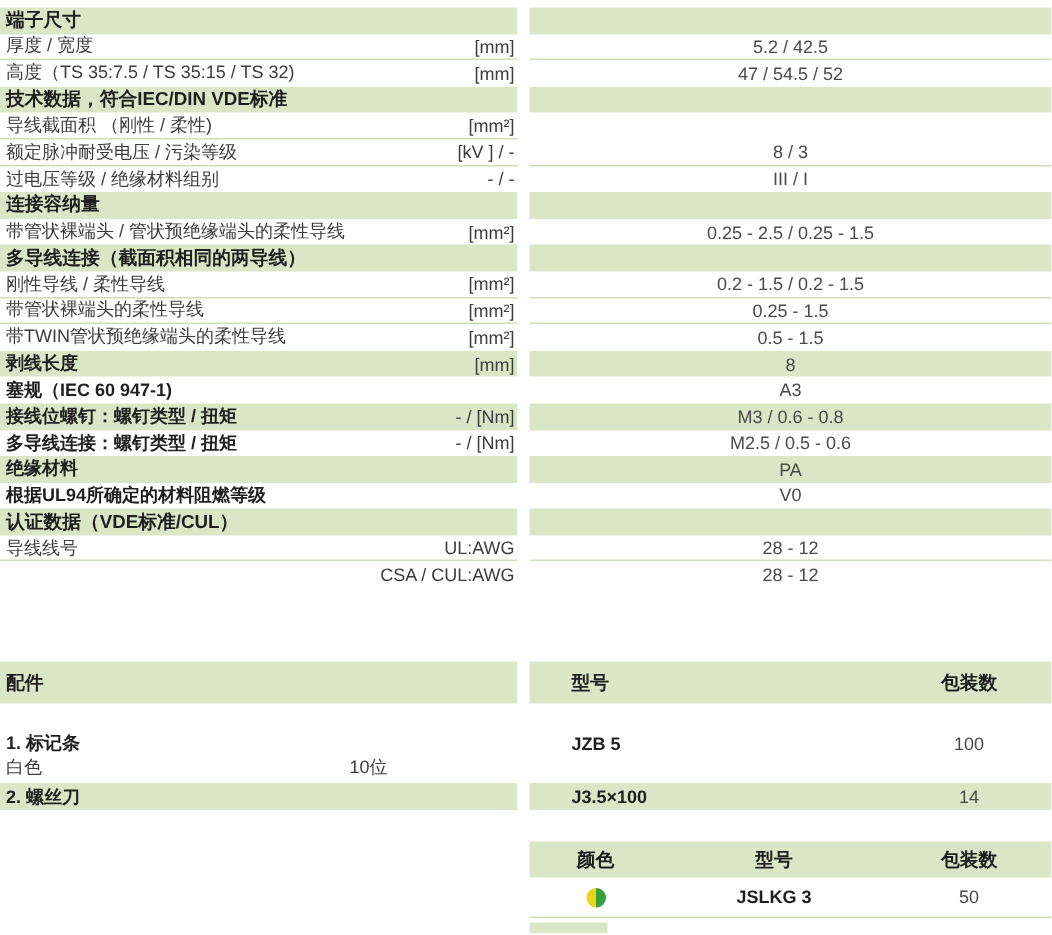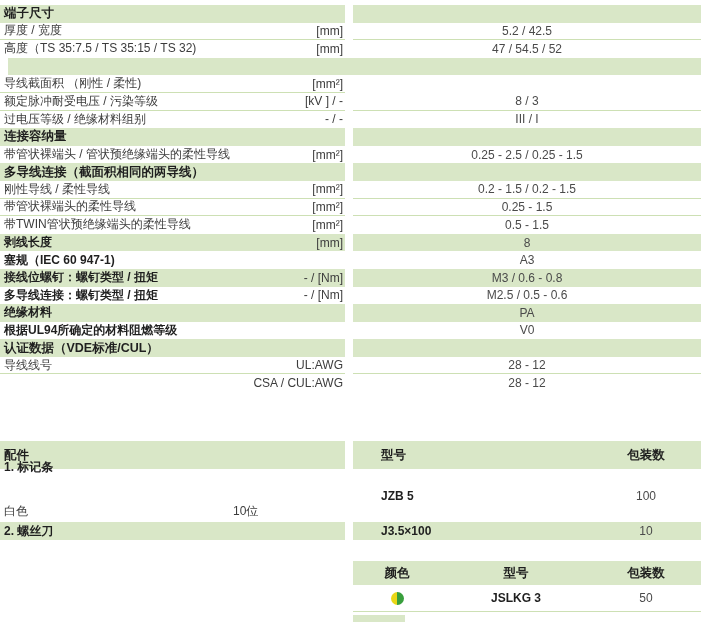--- a/index.html
+++ b/index.html
@@ -28,21 +28,21 @@
 
   
   .acc{position:absolute;top:441px;left:0;width:701px;}
   .acc-grid{display:flex;}
   .acc-left{width:345px;}
   .acc-gut{width:8px;background:#fff;}
   .acc-right{flex:1;}
   .greenbg{background:var(--green);}
   .acc-header{height:28px;display:flex;align-items:center;font-size:12.5px;font-weight:bold;color:var(--header-text);}
   .acc-left .acc-header{padding-left:4px;}
-  .acc-body{height:53px;gap:28px;}
+  .acc-body{height:53px;}
   .acc-left .acc-body{display:flex;flex-direction:column;justify-content:flex-end;padding:0 0 3px 4px;position:relative;}
   .acc-item-name{font-weight:bold;font-size:12px;color:var(--header-text);height:16px;line-height:16px;}
   .acc-item-sub{font-size:12px;color:var(--label);height:16px;line-height:16px;position:relative;}
   .acc-sub-spec{position:absolute;left:229px;top:0;}
   .acc-row2{height:18px;display:flex;align-items:center;font-size:12px;}
   .acc-left .acc-row2{padding-left:4px;font-weight:bold;color:var(--header-text);}
   .acc-vcenter{display:flex;align-items:center;}
   .model-col{flex:1;padding-left:28px;text-align:left;}
   .pack-col{width:110px;text-align:center;}
   .acc-right .acc-header .model-col,.acc-right .acc-header .pack-col{font-weight:bold;color:var(--header-text);}
@@ -89,20 +89,24 @@
       <div class="left">
         <span class="label">高度（TS 35:7.5 / TS 35:15 / TS 32)</span>
         <span class="unit">[mm]</span>
       </div>
       <div class="gut"></div>
       <div class="right">
         <span class="value">47 / 54.5 / 52</span>
       </div>
     </div>
       <div class="row header">
+      <div class="left">
+        <span class="label">技术数据，符合IEC/DIN VDE标准</span>
+        <span class="unit"></span>
+      </div>
       <div class="gut"></div>
       <div class="right">
         <span class="value"></span>
       </div>
     </div>
       <div class="row data sep">
       <div class="left">
         <span class="label">导线截面积 （刚性 / 柔性)</span>
         <span class="unit">[mm²]</span>
       </div>
@@ -302,21 +306,21 @@
         <div class="acc-header greenbg">
           <span class="model-col">型号</span>
           <span class="pack-col">包装数</span>
         </div>
         <div class="acc-body acc-vcenter">
           <span class="model-col bold-model">JZB 5</span>
           <span class="pack-col">100</span>
         </div>
         <div class="acc-row2 greenbg">
           <span class="model-col bold-model">J3.5×100</span>
-          <span class="pack-col">10</span>
+          <span class="pack-col">14</span>
         </div>
       </div>
     </div>
   </div>
 
   <div class="ctab">
     <div class="ctab-header greenbg">
       <span class="c-col">颜色</span>
       <span class="m-col">型号</span>
       <span class="p-col">包装数</span>

